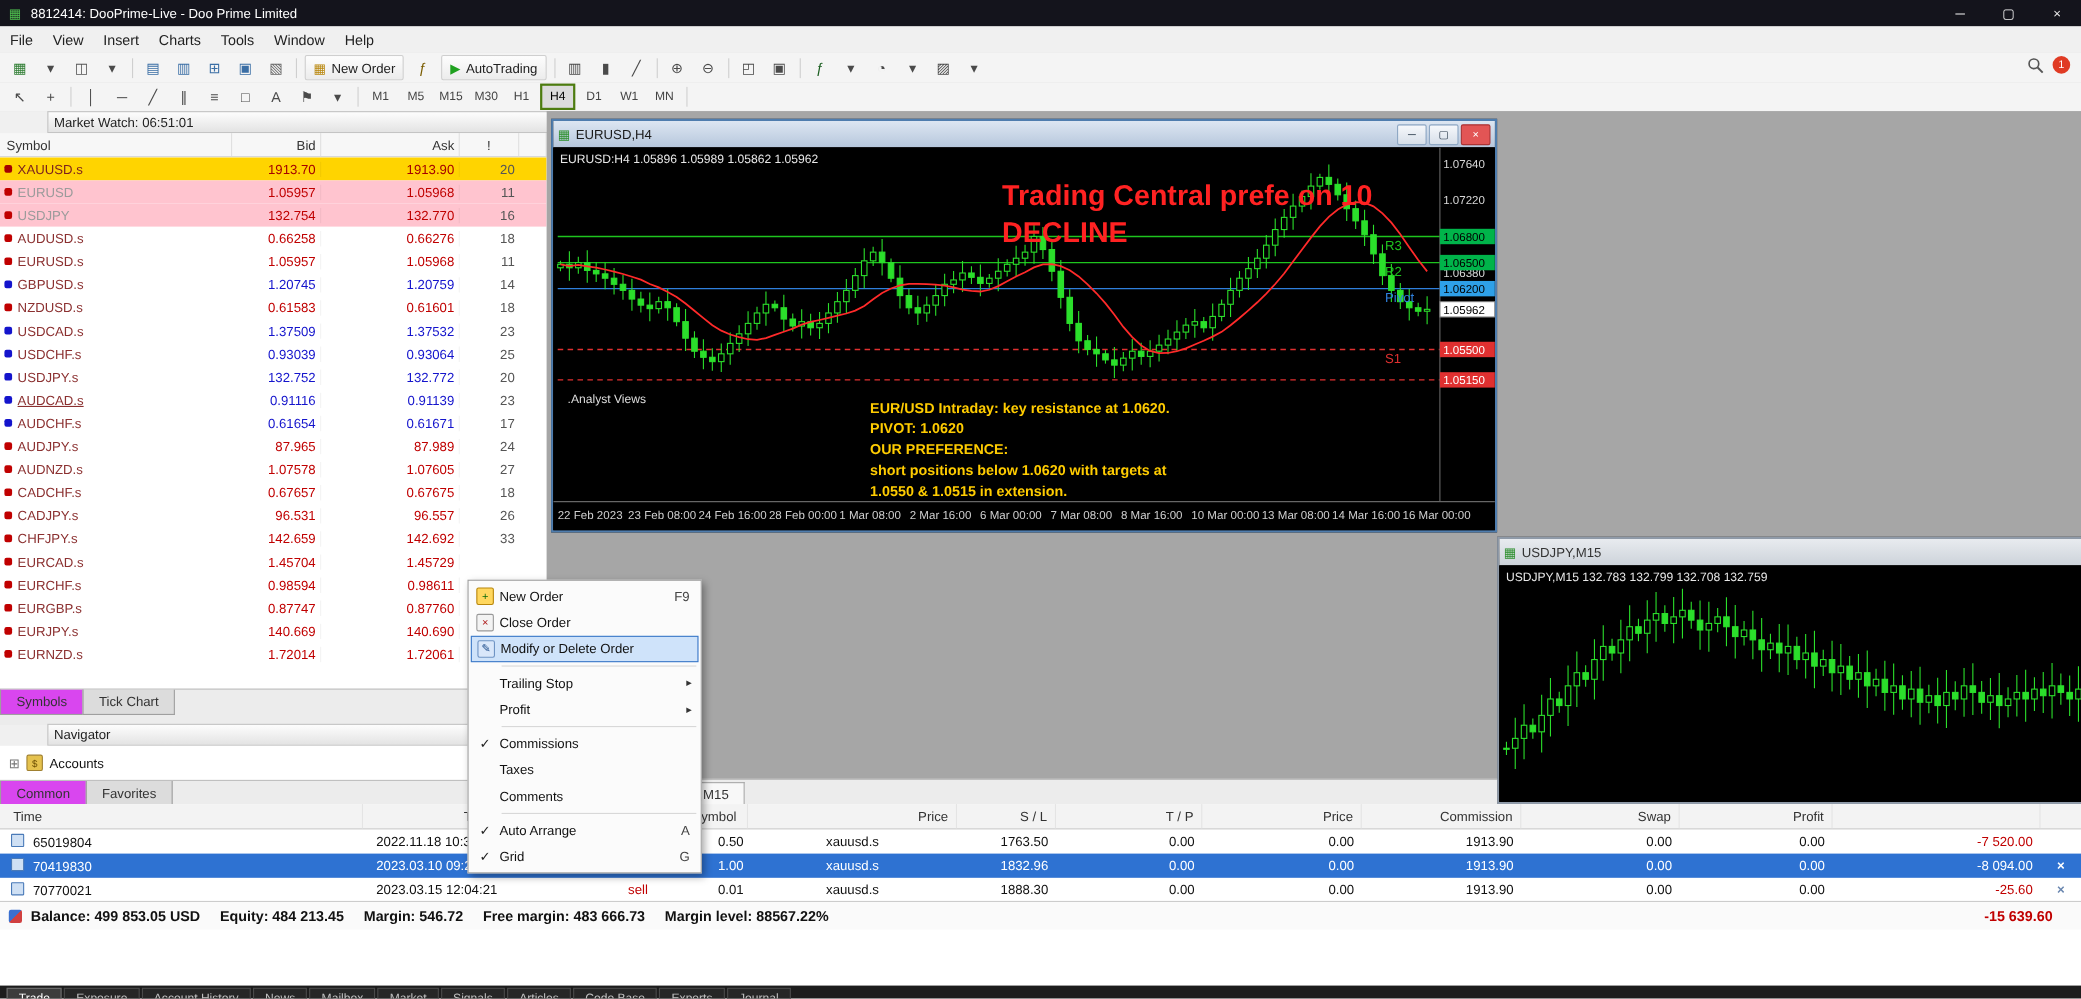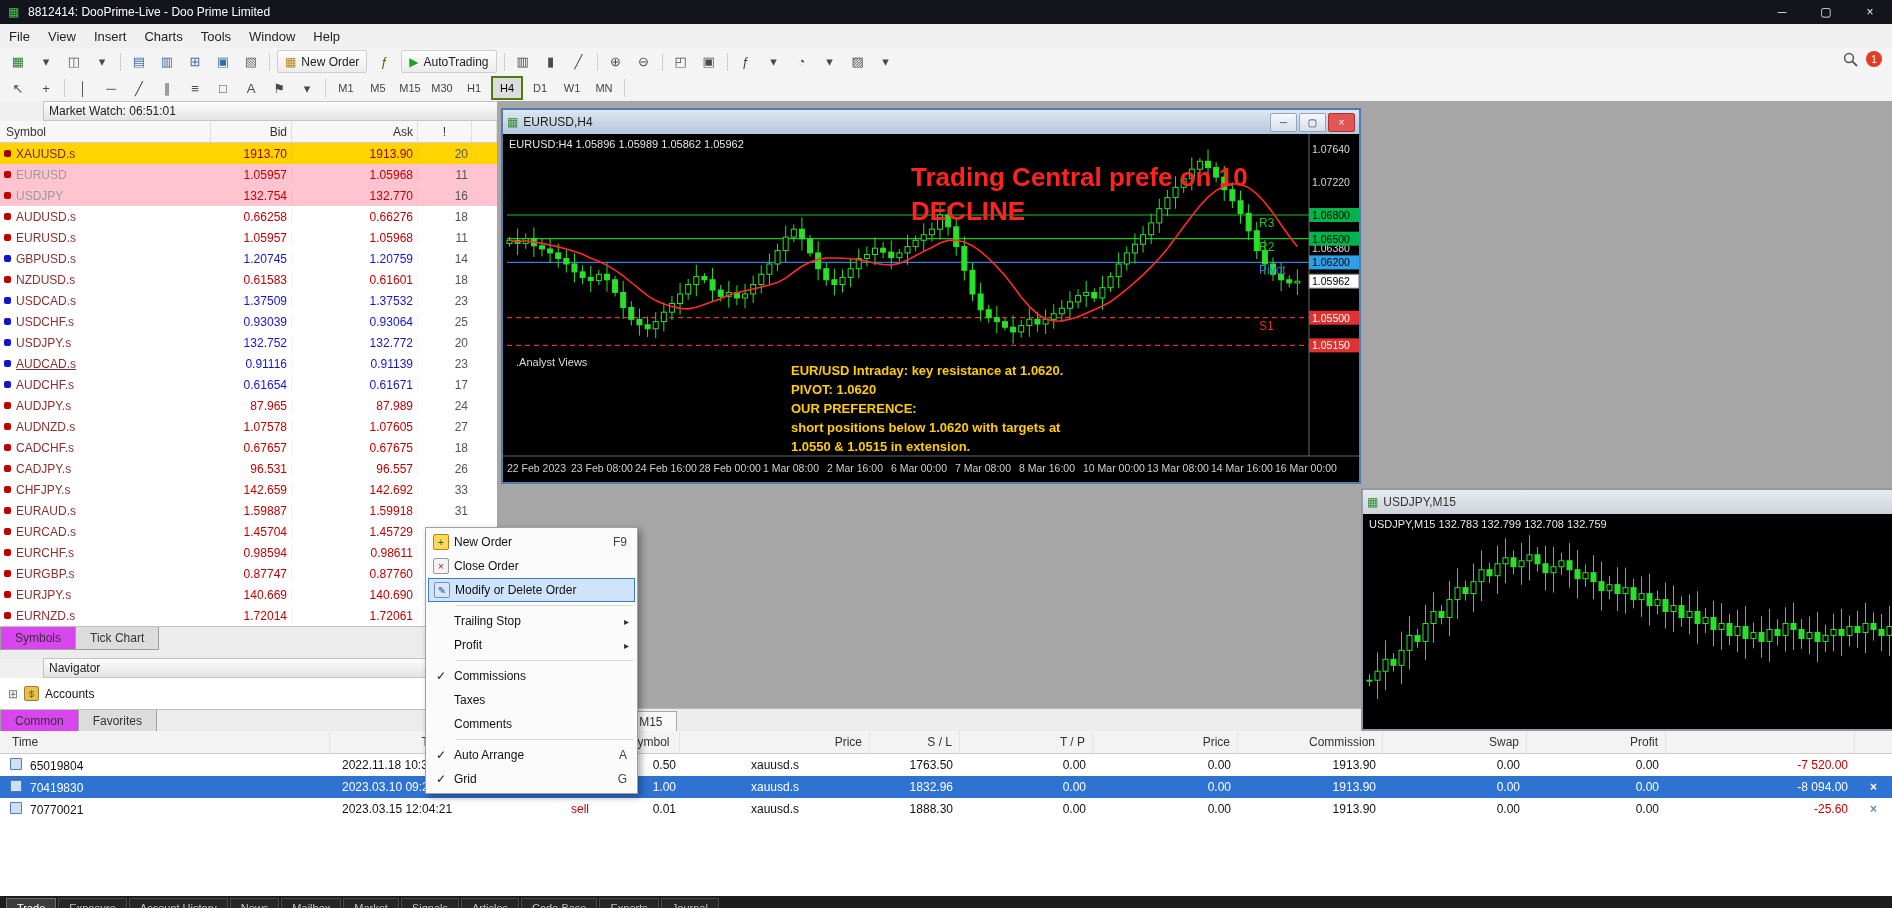--- a/index.html
+++ b/index.html
@@ -387,30 +387,20 @@
           <div></div>
         </div>
         <div class="mw-row">
           <div class="mw-sym">
             <span class="mw-dot" style="background: rgb(192, 0, 0); width: 7px;"></span>
             <span style="color: rgb(139, 48, 48);">CHFJPY.s</span>
           </div>
           <div class="mw-num" style="color: rgb(192, 0, 0); border-right: 1px solid rgba(0, 0, 0, 0.05);">142.659</div>
           <div class="mw-num" style="color: rgb(192, 0, 0); border-right: 1px solid rgba(0, 0, 0, 0.05);">142.692</div>
           <div class="mw-num" style="color: rgb(85, 85, 85);">33</div>
-          <div></div>
-        </div>
-        <div class="mw-row">
-          <div class="mw-sym">
-            <span class="mw-dot" style="background: rgb(192, 0, 0); width: 7px;"></span>
-            <span style="color: rgb(139, 48, 48);">EURAUD.s</span>
-          </div>
-          <div class="mw-num" style="color: rgb(192, 0, 0); border-right: 1px solid rgba(0, 0, 0, 0.05);">1.59887</div>
-          <div class="mw-num" style="color: rgb(192, 0, 0); border-right: 1px solid rgba(0, 0, 0, 0.05);">1.59918</div>
-          <div class="mw-num" style="color: rgb(85, 85, 85);">31</div>
           <div></div>
         </div>
         <div class="mw-row">
           <div class="mw-sym">
             <span class="mw-dot" style="background: rgb(192, 0, 0); width: 7px;"></span>
             <span style="color: rgb(139, 48, 48);">EURCAD.s</span>
           </div>
           <div class="mw-num" style="color: rgb(192, 0, 0); border-right: 1px solid rgba(0, 0, 0, 0.05);">1.45704</div>
           <div class="mw-num" style="color: rgb(192, 0, 0); border-right: 1px solid rgba(0, 0, 0, 0.05);">1.45729</div>
           <div class="mw-num" style="color: rgb(85, 85, 85);"></div>
@@ -956,20 +946,29 @@
           <div class="cr">1888.30</div>
           <div class="cr">0.00</div>
           <div class="cr">0.00</div>
           <div class="cr">1913.90</div>
           <div class="cr">0.00</div>
           <div class="cr">0.00</div>
           <div class="cr" style="color: rgb(192, 0, 0);">-25.60</div>
           <div class="cc" style="color: rgb(106, 135, 176); font-weight: bold;">×</div>
         </div>
       </div>
+    <div class="tsummary">
+      <span class="sum-ico" style="margin-right:8px;"></span>
+      <span>Balance: 499 853.05 USD</span>
+      <span>Equity: 484 213.45</span>
+      <span>Margin: 546.72</span>
+      <span>Free margin: 483 666.73</span>
+      <span>Margin level: 88567.22%</span>
+      <span class="sum-total">-15 639.60</span>
+    </div>
   </div>
   <div class="tblank"></div>
   <div class="bottom-strip">
     <div class="bstabs" id="bstabs">
         <div class="bstab active">Trade</div>
         <div class="bstab">Exposure</div>
         <div class="bstab">Account History</div>
         <div class="bstab">News</div>
         <div class="bstab">Mailbox</div>
         <div class="bstab">Market</div>

